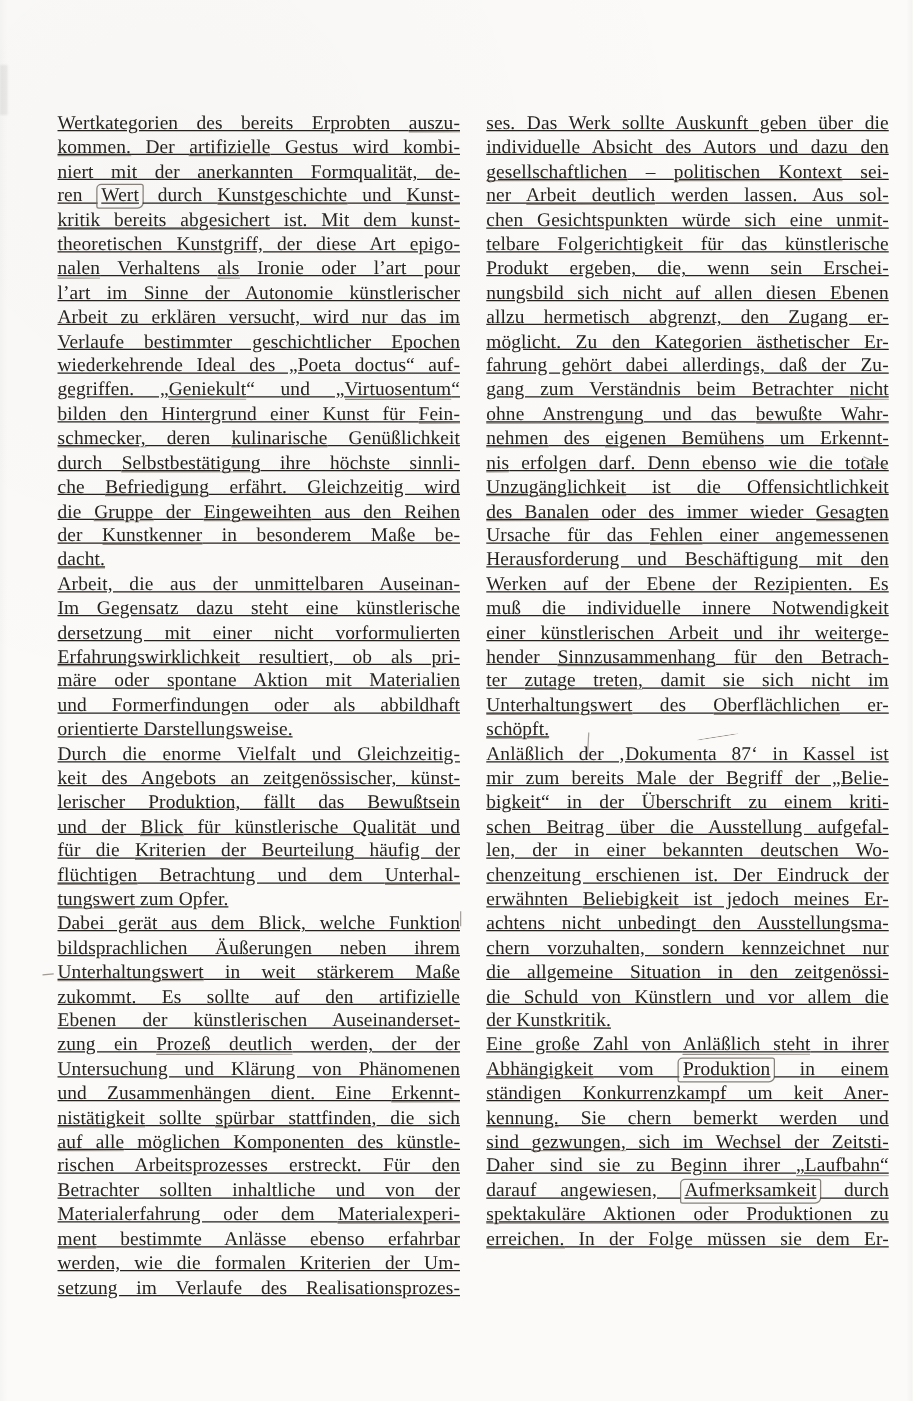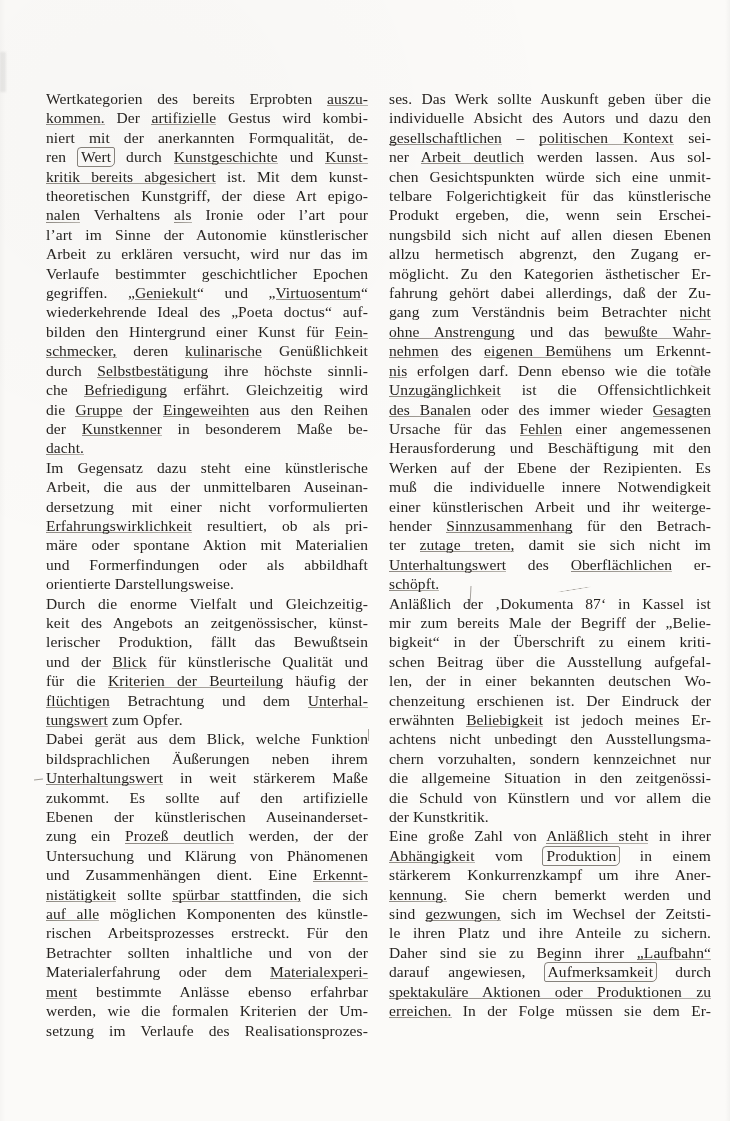--- a/index.html
+++ b/index.html
@@ -14,21 +14,21 @@
       radial-gradient(circle at 18% 12%, rgba(0,0,0,0.015), rgba(0,0,0,0) 40%),
       linear-gradient(90deg, rgba(0,0,0,0.025) 0, rgba(0,0,0,0) 6px),
       linear-gradient(270deg, rgba(0,0,0,0.03) 0, rgba(0,0,0,0) 5px),
       #fbfaf8;
     color:#262320;
   }
   .columns{
     position:absolute;left:46px;top:89px;
     display:flex;gap:21px;
   }
-  .col{width:322px;}
+  .col{width:322px;text-decoration:underline;}
   .line{
     font-size:15.5px;line-height:19.4px;
     text-align:justify;text-align-last:justify;
     white-space:normal;
     letter-spacing:0.1px;
   }
   .line.nj{text-align-last:left;}
   
   .u{
     background-image:linear-gradient(to right, rgba(112,106,98,0.78), rgba(128,122,112,0.55));
@@ -59,31 +59,31 @@
         <div class="line"><span>Wertkategorien des bereits Erprobten </span><span class="u">auszu-</span></div>
         <div class="line"><span class="u">kommen.</span><span> Der </span><span class="u">artifizielle</span><span> Gestus wird kombi-</span></div>
         <div class="line"><span>niert mit der anerkannten Formqualität, de-</span></div>
         <div class="line"><span>ren </span><span class="b">Wert</span><span> durch </span><span class="u">Kunstgeschichte</span><span> und </span><span class="u">Kunst-</span></div>
         <div class="line"><span class="u">kritik bereits abgesichert</span><span> ist. Mit dem kunst-</span></div>
         <div class="line"><span>theoretischen Kunstgriff, der diese Art epigo-</span></div>
         <div class="line"><span class="u">nalen</span><span> Verhaltens </span><span class="u">als</span><span> Ironie oder l’art pour</span></div>
         <div class="line"><span>l’art im Sinne der Autonomie künstlerischer</span></div>
         <div class="line"><span>Arbeit zu erklären versucht, wird nur das im</span></div>
         <div class="line"><span>Verlaufe bestimmter geschichtlicher Epochen</span></div>
+        <div class="line"><span>wiederkehrende Ideal des „Poeta doctus“ auf-</span></div>
         <div class="line"><span>gegriffen. „</span><span class="u">Geniekult</span><span>“ und „</span><span class="u">Virtuosentum</span><span>“</span></div>
-        <div class="line"><span>wiederkehrende Ideal des „Poeta doctus“ auf-</span></div>
         <div class="line"><span>bilden den Hintergrund einer Kunst für </span><span class="u">Fein-</span></div>
         <div class="line"><span class="u">schmecker,</span><span> deren </span><span class="u">kulinarische</span><span> Genüßlichkeit</span></div>
         <div class="line"><span>durch </span><span class="u">Selbstbestätigung</span><span> ihre höchste sinnli-</span></div>
         <div class="line"><span>che </span><span class="u">Befriedigung</span><span> erfährt. Gleichzeitig wird</span></div>
         <div class="line"><span>die </span><span class="u">Gruppe</span><span> der </span><span class="u">Eingeweihten</span><span> aus den Reihen</span></div>
         <div class="line"><span>der </span><span class="u">Kunstkenner</span><span> in besonderem Maße be-</span></div>
         <div class="line nj"><span class="u">dacht.</span></div>
+        <div class="line"><span>Arbeit, die aus der unmittelbaren Auseinan-</span></div>
         <div class="line"><span>Im Gegensatz dazu steht eine künstlerische</span></div>
-        <div class="line"><span>Arbeit, die aus der unmittelbaren Auseinan-</span></div>
         <div class="line"><span>dersetzung mit einer nicht vorformulierten</span></div>
         <div class="line"><span class="u">Erfahrungswirklichkeit</span><span> resultiert, ob als pri-</span></div>
         <div class="line"><span>märe oder spontane Aktion mit Materialien</span></div>
         <div class="line"><span>und Formerfindungen oder als abbildhaft</span></div>
         <div class="line nj"><span>orientierte Darstellungsweise.</span></div>
         <div class="line"><span>Durch die enorme Vielfalt und Gleichzeitig-</span></div>
         <div class="line"><span>keit des Angebots an zeitgenössischer, künst-</span></div>
         <div class="line"><span>lerischer Produktion, fällt das Bewußtsein</span></div>
         <div class="line"><span>und der </span><span class="u">Blick</span><span> für künstlerische Qualität und</span></div>
         <div class="line"><span>für die </span><span class="u">Kriterien der Beurteilung</span><span> häufig der</span></div>
@@ -140,24 +140,23 @@
         <div class="line"><span>len, der in einer bekannten deutschen Wo-</span></div>
         <div class="line"><span>chenzeitung erschienen ist. Der Eindruck der</span></div>
         <div class="line"><span>erwähnten </span><span class="u">Beliebigkeit</span><span> ist jedoch meines Er-</span></div>
         <div class="line"><span>achtens nicht unbedingt den Ausstellungsma-</span></div>
         <div class="line"><span>chern vorzuhalten, sondern kennzeichnet nur</span></div>
         <div class="line"><span>die allgemeine Situation in den zeitgenössi-</span></div>
         <div class="line"><span>die Schuld von Künstlern und vor allem die</span></div>
         <div class="line nj"><span>der Kunstkritik.</span></div>
         <div class="line"><span>Eine große Zahl von </span><span class="u">Anläßlich steht</span><span> in ihrer</span></div>
         <div class="line"><span class="u">Abhängigkeit</span><span> vom </span><span class="b">Produktion</span><span> in einem</span></div>
-        <div class="line"><span>stärkerem Konkurrenzkampf um ihre Aner-</span></div>
+        <div class="line"><span>ständigen Konkurrenzkampf um keit Aner-</span></div>
         <div class="line"><span class="u">kennung.</span><span> Sie chern bemerkt werden und</span></div>
         <div class="line"><span>sind </span><span class="u">gezwungen,</span><span> sich im Wechsel der Zeitsti-</span></div>
-        <div class="line"><span>le ihren Platz und ihre Anteile zu sichern.</span></div>
         <div class="line"><span>Daher sind sie zu Beginn ihrer </span><span class="u">„Laufbahn“</span></div>
         <div class="line"><span>darauf angewiesen, </span><span class="b">Aufmerksamkeit</span><span> durch</span></div>
         <div class="line"><span class="u">spektakuläre Aktionen oder Produktionen zu</span></div>
         <div class="line"><span class="u">erreichen.</span><span> In der Folge müssen sie dem Er-</span></div>
       </div>
   </div>
 
   <div class="pmark psmudge" style="left:0;top:52px;width:6px;height:40px;"></div>
   <div class="pmark pvert" style="left:470px;top:586px;height:19px;transform:rotate(3deg);"></div>
   <div class="pmark pline" style="left:557px;top:589px;width:34px;transform:rotate(-9deg);border-radius:50%;"></div>

